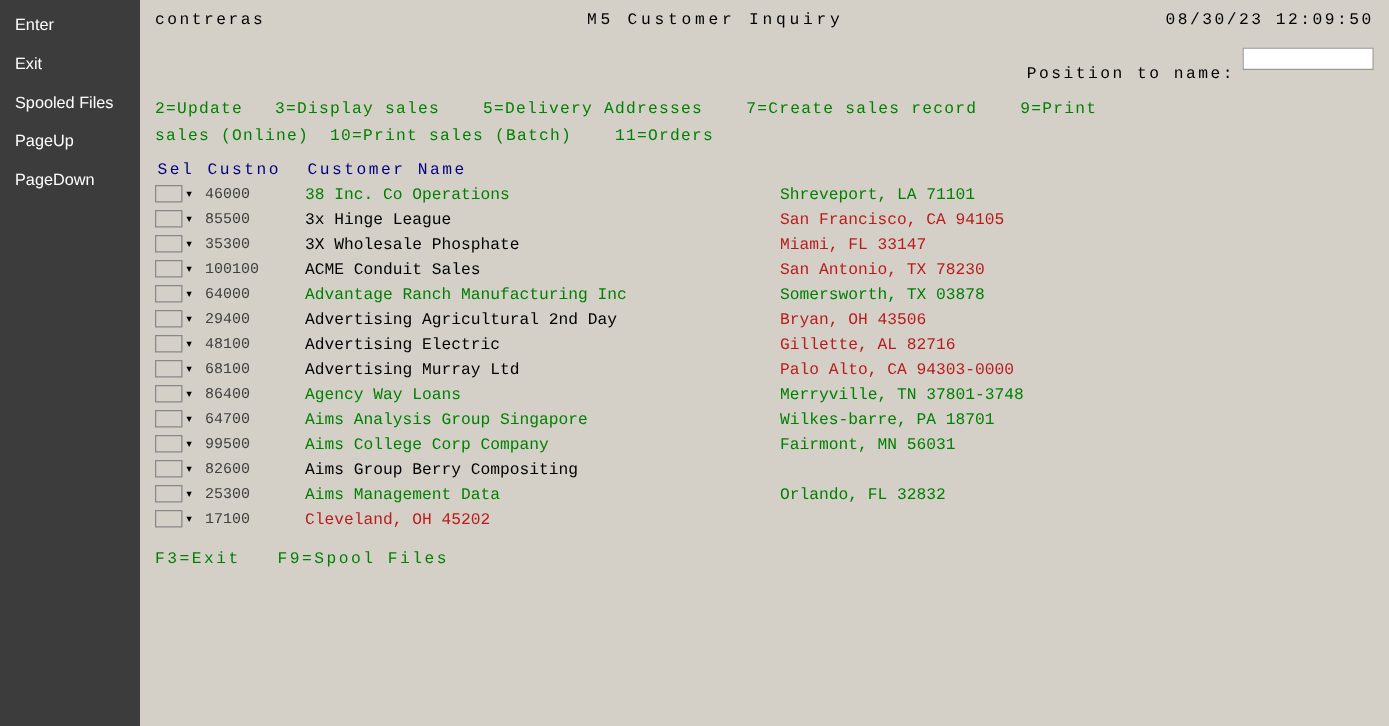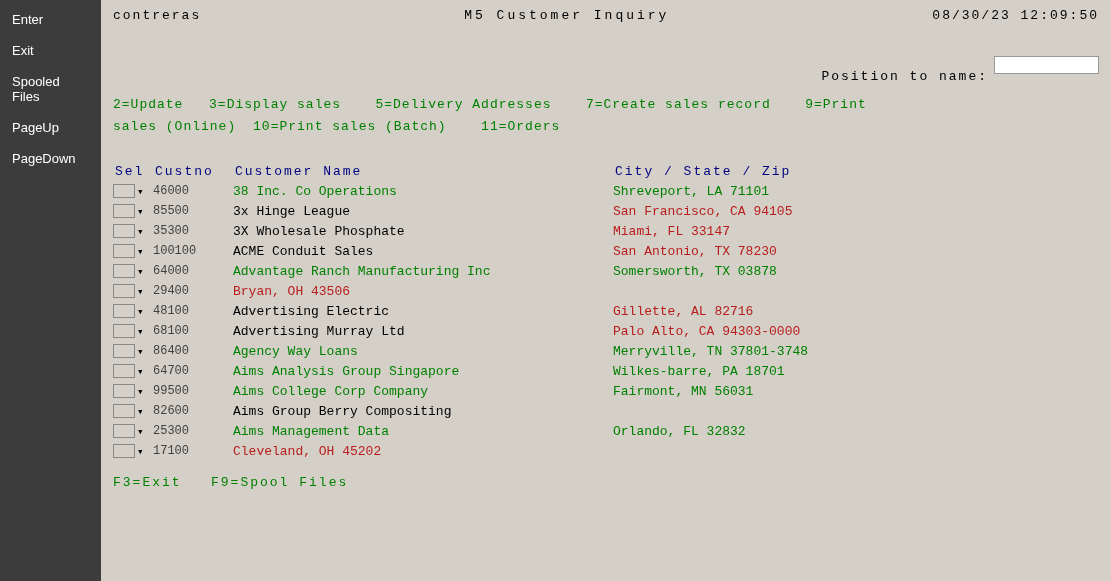--- a/index.html
+++ b/index.html
@@ -5,21 +5,21 @@
     * { margin: 0; padding: 0; box-sizing: border-box; }
     body {
       font-family: 'Courier New', Courier, monospace;
       background: #d4d0c8;
       display: flex;
       width: 1111px;
       height: 581px;
       overflow: hidden;
     }
     #sidebar {
-      width: 101px;
+      width: 112px;
       background: #3c3c3c;
       display: flex;
       flex-direction: column;
       padding-top: 4px;
       flex-shrink: 0;
     }
     .sidebar-btn {
       color: #ffffff;
       padding: 8px 12px;
       cursor: pointer;
@@ -32,21 +32,21 @@
       background: #d4d0c8;
       padding: 8px 12px;
       overflow: hidden;
     }
     .header-row {
       display: flex;
       justify-content: space-between;
       font-size: 13px;
       color: #000;
       letter-spacing: 2px;
-      margin-bottom: 22px;
+      margin-bottom: 4px;
     }
     .header-title {
       letter-spacing: 3px;
     }
     .position-row {
       display: flex;
       justify-content: flex-end;
       align-items: center;
       margin-bottom: 10px;
       font-size: 13px;
@@ -63,21 +63,21 @@
       width: 105px;
       height: 18px;
       font-family: 'Courier New', Courier, monospace;
       font-size: 13px;
     }
     .function-keys {
       font-size: 13px;
       color: #008000;
       letter-spacing: 1px;
       line-height: 1.7;
-      margin-bottom: 26px;
+      margin-bottom: 8px;
     }
     .fk-row {
       display: flex;
       flex-wrap: wrap;
       gap: 0 4px;
     }
     .table-section {
       width: 100%;
     }
     .table-header {
@@ -176,21 +176,20 @@
       <span>10=Print sales (Batch)</span>&nbsp;&nbsp;&nbsp;
       <span>11=Orders</span>
     </div>
   </div>
 
   <div class="table-section">
     <div class="table-header">
       <span class="col-sel">Sel</span>
       <span class="col-custno">Custno</span>
       <span class="col-name">Customer Name</span>
-      <span class="col-city">City / State / Zip</span>
     </div>
 
     <div id="table-body">
     <div class="table-row">
           <div class="sel-cell">
             <input class="sel-input" type="text" style="">
             <span class="chevron">▾</span>
           </div>
           <div class="custno-cell">46000</div>
           <div class="name-cell green">38 Inc. Co Operations</div>
@@ -231,20 +230,21 @@
           <div class="custno-cell">64000</div>
           <div class="name-cell green">Advantage Ranch Manufacturing Inc</div>
           <div class="city-cell green">Somersworth, TX 03878</div>
         </div>
         <div class="table-row">
           <div class="sel-cell">
             <input class="sel-input" type="text" style="">
             <span class="chevron">▾</span>
           </div>
           <div class="custno-cell">29400</div>
+          <div class="name-cell black">Advertising Agricultural 2nd Day</div>
           <div class="city-cell black">Bryan, OH 43506</div>
         </div>
         <div class="table-row">
           <div class="sel-cell">
             <input class="sel-input" type="text" style="">
             <span class="chevron">▾</span>
           </div>
           <div class="custno-cell">48100</div>
           <div class="name-cell black">Advertising Electric</div>
           <div class="city-cell black">Gillette, AL 82716</div>

